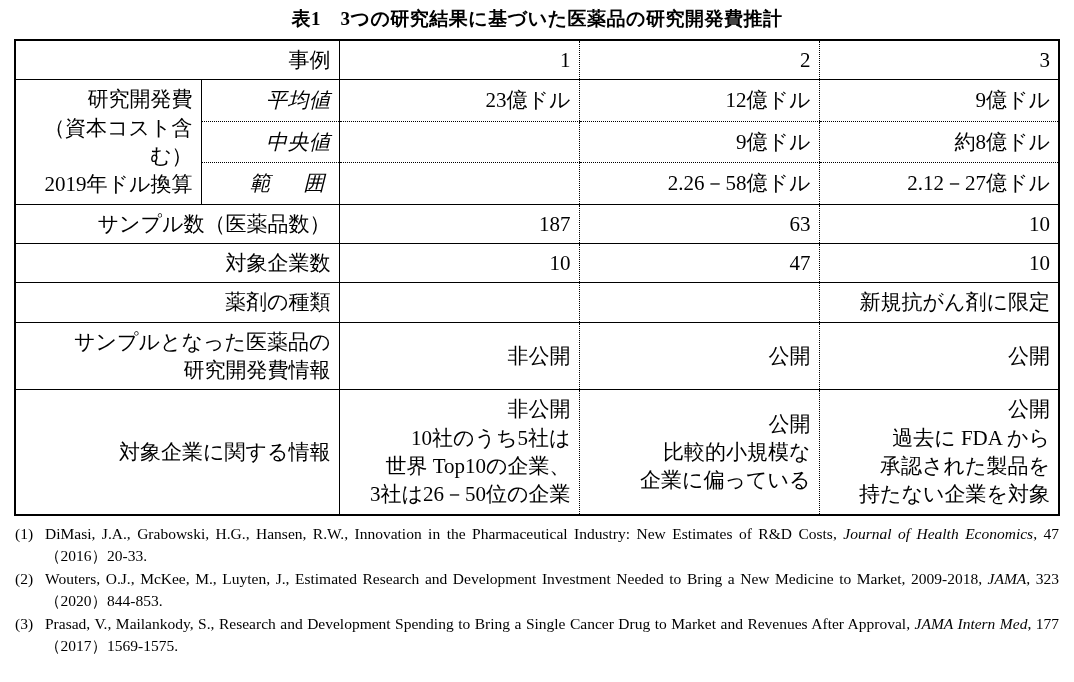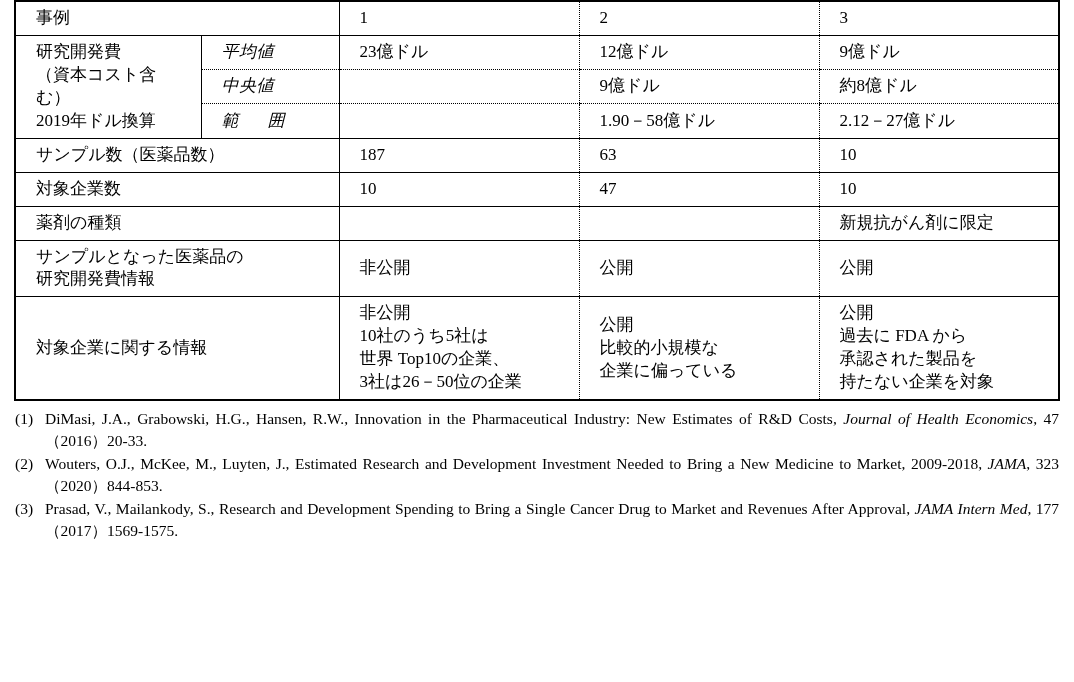--- a/index.html
+++ b/index.html
@@ -29,25 +29,25 @@
     padding-bottom: 7px;
   }
   table.main {
     border-collapse: collapse;
     width: 1044px;
     margin: 0 auto;
     table-layout: fixed;
   }
   table.main td {
     border: none;
-    text-align: left;
+    text-align: right;
     vertical-align: middle;
-    font-size: 17px;
+    font-size: 21px;
     line-height: 1.35;
-    padding: 5px 20px;
+    padding: 5px 8px;
   }
   
   .rule-top   { border-top: 2px solid #000 !important; }
   .rule-bot   { border-bottom: 2px solid #000 !important; }
   .rule-left  { border-left: 2px solid #000 !important; }
   .rule-right { border-right: 2px solid #000 !important; }
   
   .s-bot { border-bottom: 1px solid #000 !important; }
   .s-left { border-left: 1px solid #000 !important; }
   
@@ -84,20 +84,21 @@
     font-size: 16px;
     line-height: 1.4;
   }
   .multi { white-space: pre-line; }
 </style>
 </head>
 <body>
 
 <div class="page">
 
+  <div class="title">表1　3つの研究結果に基づいた医薬品の研究開発費推計</div>
 
   <table class="main">
     <colgroup>
       <col style="width:186px">
       <col style="width:138px">
       <col style="width:240px">
       <col style="width:240px">
       <col style="width:240px">
     </colgroup>
     <tbody>
@@ -122,21 +123,21 @@
       <tr>
         <td class="d-bot s-left sublabel">中央値</td>
         <td class="d-bot s-left"></td>
         <td class="d-bot d-left">9億ドル</td>
         <td class="d-bot d-left rule-right">約8億ドル</td>
       </tr>
 
       <tr>
         <td class="s-bot s-left sublabel spaced">範　囲</td>
         <td class="s-bot s-left"></td>
-        <td class="s-bot d-left">1.90－58億ドル</td>
+        <td class="s-bot d-left">2.26－58億ドル</td>
         <td class="s-bot d-left rule-right">2.12－27億ドル</td>
       </tr>
 
       <tr>
         <td class="rule-left s-bot" colspan="2">サンプル数（医薬品数）</td>
         <td class="s-bot s-left">187</td>
         <td class="s-bot d-left">63</td>
         <td class="s-bot d-left rule-right">10</td>
       </tr>
 

